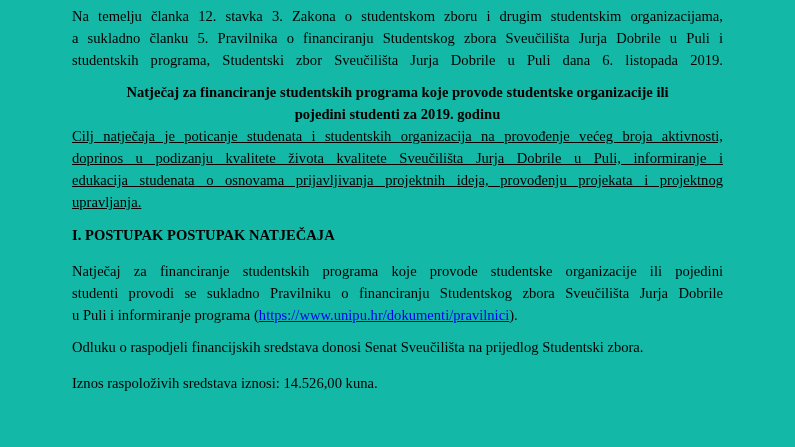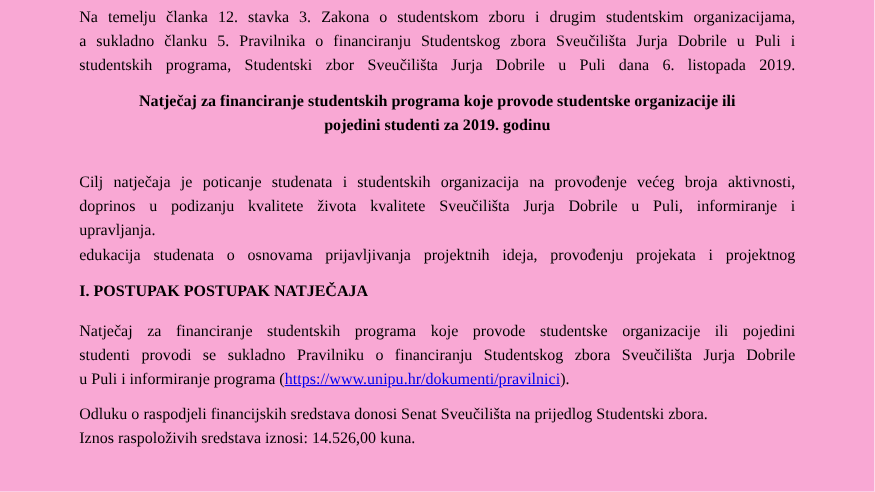--- a/index.html
+++ b/index.html
@@ -4,21 +4,21 @@
 <style>
   html, body {
     margin: 0;
     padding: 0;
     background: #ffffff;
   }
   .page {
     position: relative;
     width: 795px;
     height: 447px;
-    background: #f9a8d4;
+    background: #14b8a6;
     color: #000000;
     font-family: "Liberation Serif", "DejaVu Serif", serif;
     font-size: 14.6px;
     box-sizing: border-box;
     padding: 5px 72px 0 72px;
     overflow: hidden;
   }
   .line {
     line-height: 22px;
   }
@@ -33,32 +33,33 @@
   .center {
     text-align: center;
   }
   .bold {
     font-weight: bold;
   }
   .title-block {
     margin-top: 10px;
   }
   .goal-block {
-    margin-top: 30px;
+    text-decoration: underline;
   }
   .section-heading {
     margin-top: 11px;
   }
   .procedure-block {
     margin-top: 14px;
   }
   .decision-block {
     margin-top: 10px;
   }
   .funds-block {
+    margin-top: 14px;
   }
   .doc-link {
     color: #0000ee;
     text-decoration: underline;
     cursor: pointer;
     text-align: center;
   }
 </style>
 </head>
 <body>
@@ -72,22 +73,22 @@
   </div>
 
   <div class="title-block">
     <div class="line center bold">Natječaj za financiranje studentskih programa koje provode studentske organizacije ili</div>
     <div class="line center bold">pojedini studenti za 2019. godinu</div>
   </div>
 
   <div class="goal-block">
     <div class="line just">Cilj natječaja je poticanje studenata i studentskih organizacija na provođenje većeg broja aktivnosti,</div>
     <div class="line just">doprinos u podizanju kvalitete života kvalitete Sveučilišta Jurja Dobrile u Puli, informiranje i</div>
+    <div class="line just">edukacija studenata o osnovama prijavljivanja projektnih ideja, provođenju projekata i projektnog</div>
     <div class="line left">upravljanja.</div>
-    <div class="line just">edukacija studenata o osnovama prijavljivanja projektnih ideja, provođenju projekata i projektnog</div>
   </div>
 
   <div class="section-heading line left bold">I. POSTUPAK POSTUPAK NATJEČAJA</div>
 
   <div class="procedure-block">
     <div class="line just">Natječaj za financiranje studentskih programa koje provode studentske organizacije ili pojedini</div>
     <div class="line just">studenti provodi se sukladno Pravilniku o financiranju Studentskog zbora Sveučilišta Jurja Dobrile</div>
     <div class="line left"><span>u Puli i informiranje programa (</span><a class="doc-link">https://www.unipu.hr/dokumenti/pravilnici</a><span>).</span></div>
   </div>
 

